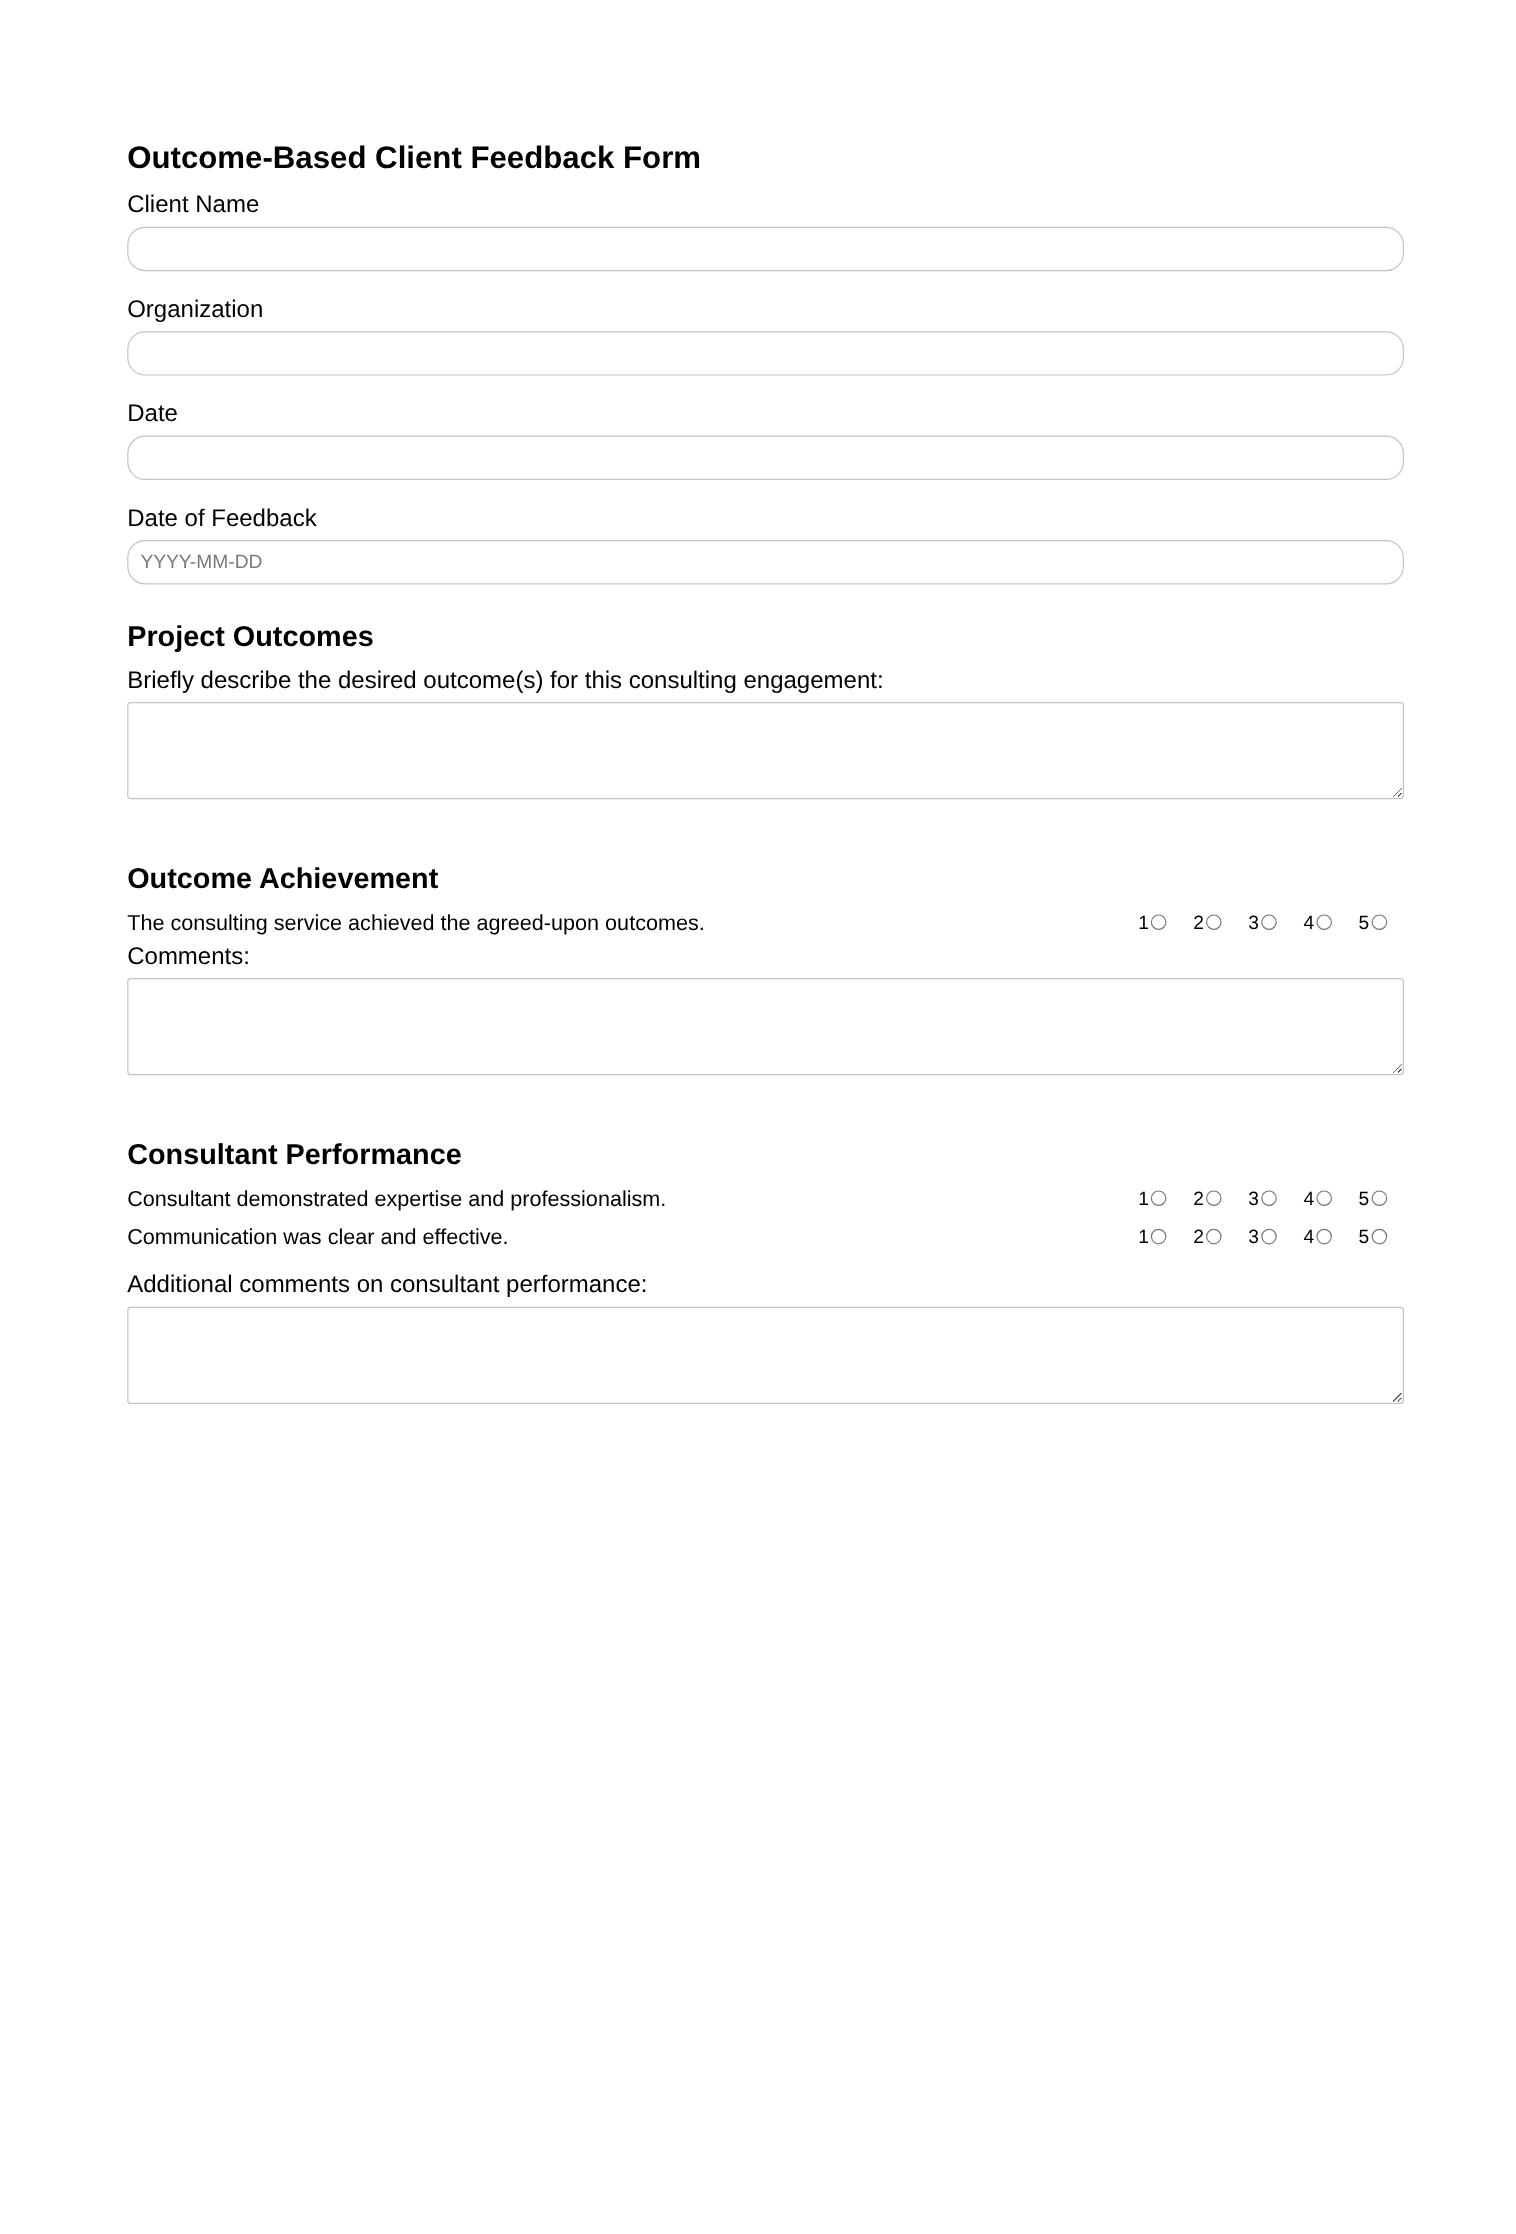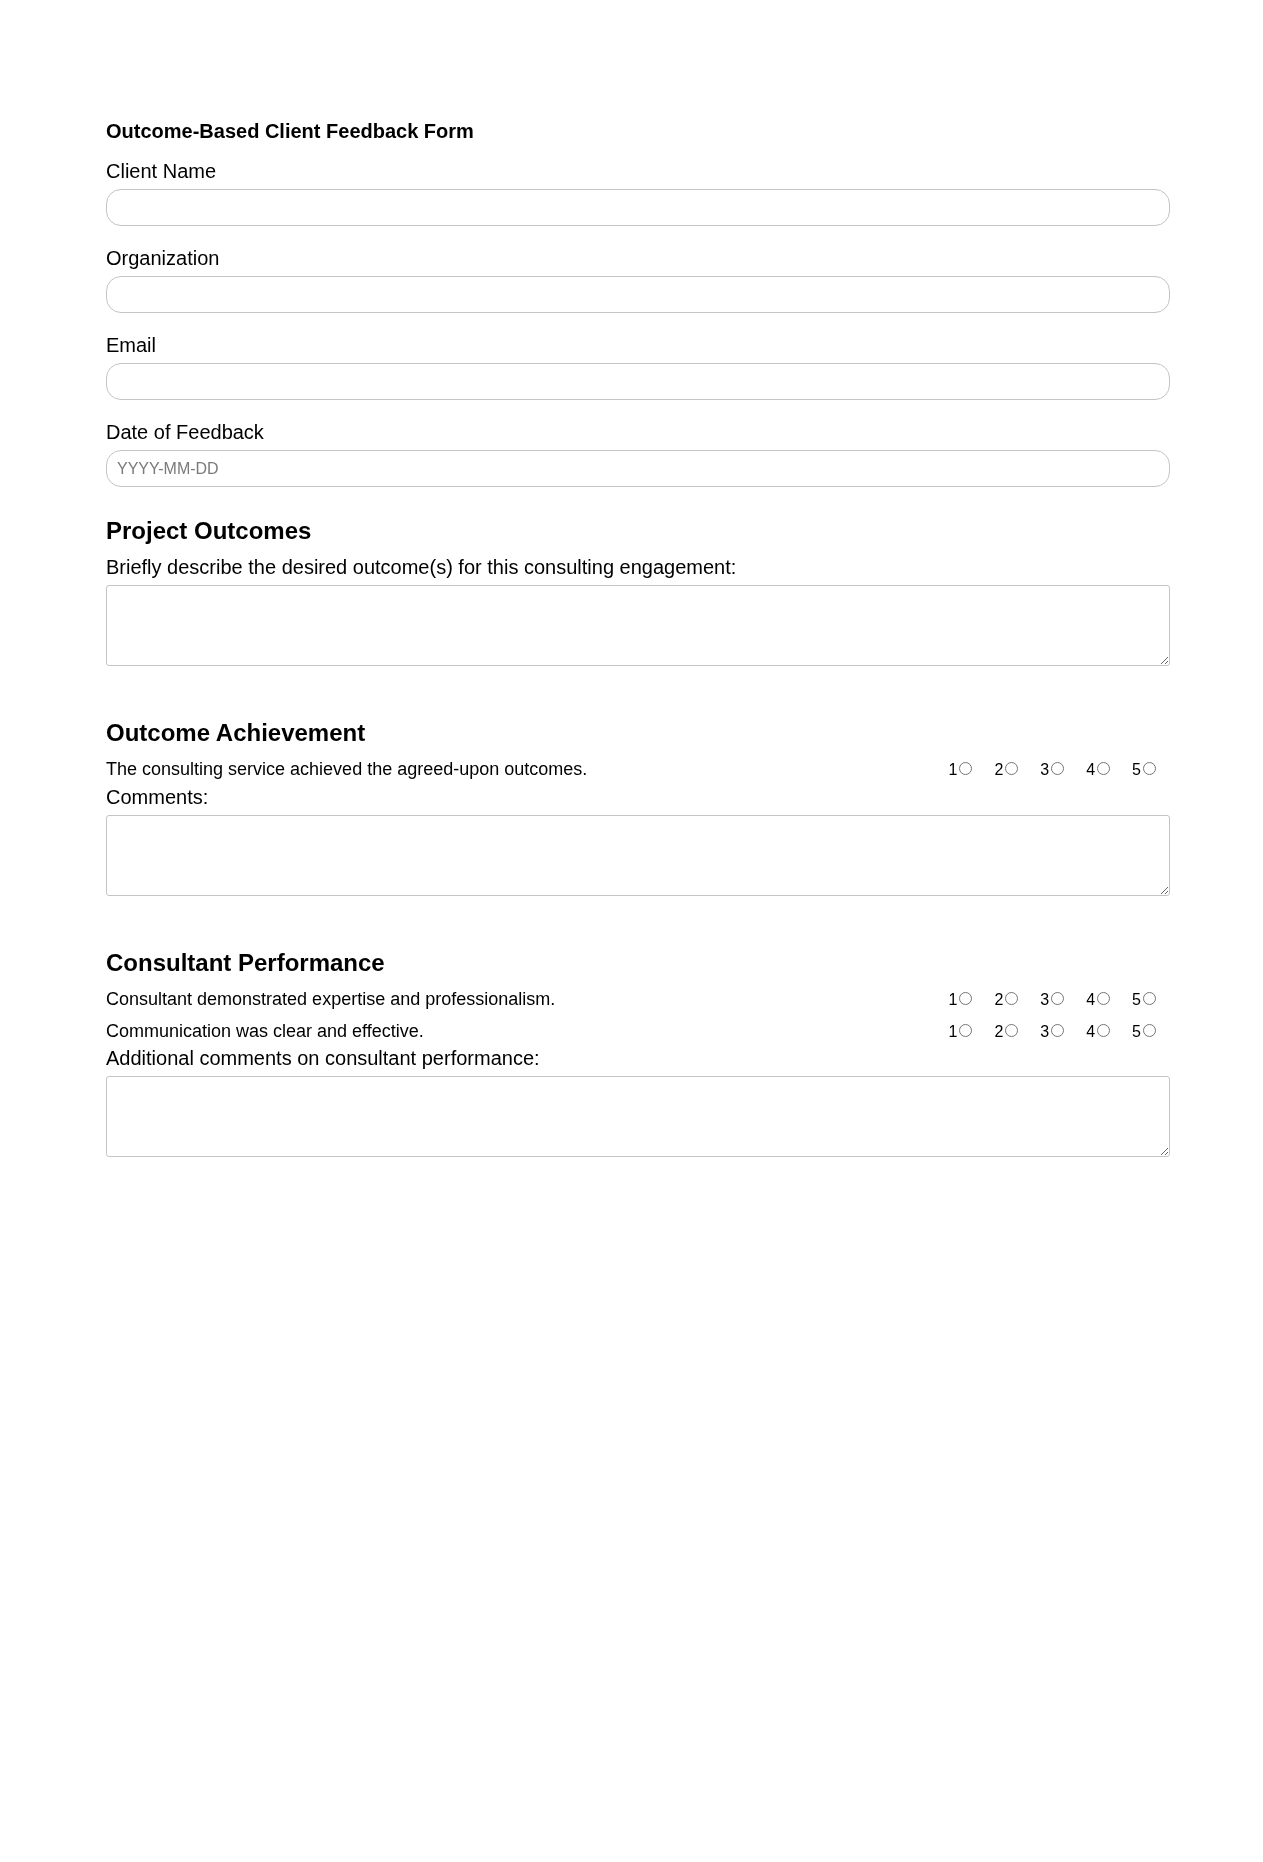--- a/index.html
+++ b/index.html
@@ -14,21 +14,21 @@
       color: #000000;
       font-size: 16px;
     }
     .container {
       position: relative;
       width: 1064px;
       margin-left: 106px;
       padding-top: 112px;
     }
     h1.form-title {
-      font-size: 20px;
+      font-size: 26px;
       font-weight: bold;
       margin: 0 0 12px 0;
       line-height: 38px;
     }
     .field-group {
       margin-bottom: 8px;
     }
     .field-label {
       display: block;
       font-size: 20px;
@@ -137,21 +137,21 @@
     <label class="field-label">Client Name</label>
     <input class="text-input" type="text" placeholder="" style="">
   </div>
 
   <div class="field-group">
     <label class="field-label">Organization</label>
     <input class="text-input" type="text" placeholder="" style="">
   </div>
 
   <div class="field-group">
-    <label class="field-label">Email</label>
+    <label class="field-label">Date</label>
     <input class="text-input" type="email" placeholder="" style="">
   </div>
 
 
   <div class="field-group">
     <label class="field-label">Date of Feedback</label>
     <input class="text-input" type="text" placeholder="YYYY-MM-DD" style="">
   </div>
 
   <div class="section" style="margin-top:30px;">
@@ -215,21 +215,21 @@
             <span class="rating-number">4</span>
             <span class="radio-circle"></span>
           </label>
         <label class="rating-option">
             <span class="rating-number">5</span>
             <span class="radio-circle"></span>
           </label>
       </div>
     </div>
 
-    <div class="rating-row" style="margin-bottom:12px;">
+    <div class="rating-row" style="margin-bottom:25px;">
       <span class="rating-question">Communication was clear and effective.</span>
       <div class="rating-options">
         <label class="rating-option">
             <span class="rating-number">1</span>
             <span class="radio-circle"></span>
           </label>
         <label class="rating-option">
             <span class="rating-number">2</span>
             <span class="radio-circle"></span>
           </label>

